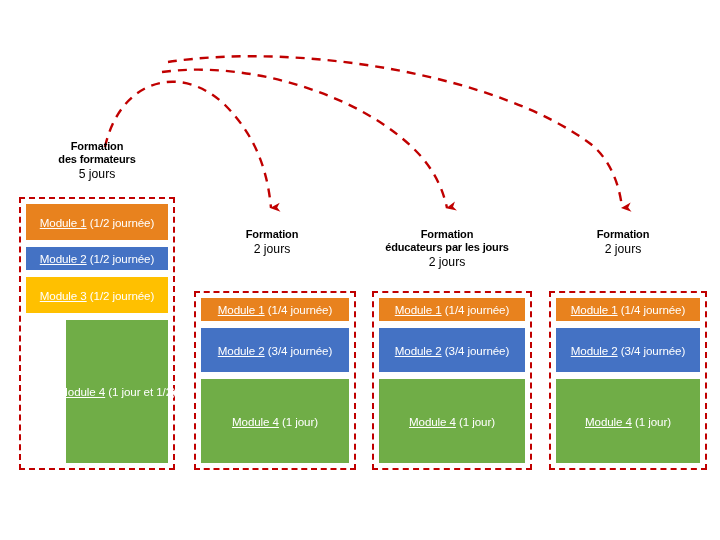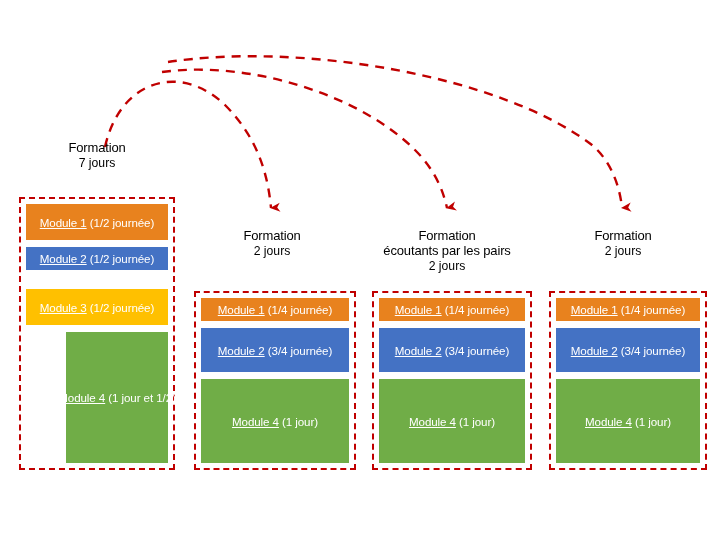--- a/index.html
+++ b/index.html
@@ -35,22 +35,22 @@
     position: absolute;
     box-sizing: border-box;
   }
 
   .col-header {
     text-align: center;
     line-height: 1.16;
     color: #000000;
   }
   .col-header .hdr-line {
-    font-size: 13px;
-    font-weight: normal;
+    font-size: 11px;
+    font-weight: bold;
     letter-spacing: -0.15px;
     display: block;
     white-space: nowrap;
   }
   .col-header .hdr-dur {
     font-size: 12.2px;
     font-weight: normal;
     display: block;
     margin-top: 1px;
   }
@@ -104,32 +104,33 @@
     <path d="M 105 147 C 120 80 180 62 225 105 C 258 138 268 175 271 208" fill="none" stroke="#C00000" stroke-width="2.4" stroke-dasharray="9,7" stroke-linecap="butt" marker-end="url(#ah)"></path>
 
     <path d="M 162 72 C 250 60 360 95 415 150 C 435 170 443 190 447 208" fill="none" stroke="#C00000" stroke-width="2.4" stroke-dasharray="9,7" stroke-linecap="butt" marker-end="url(#ah)"></path>
 
     <path d="M 168 62 C 300 42 500 75 592 145 C 612 162 620 188 622 208" fill="none" stroke="#C00000" stroke-width="2.4" stroke-dasharray="9,7" stroke-linecap="butt" marker-end="url(#ah)"></path>
   </svg>
 
   <div class="column" style="left:14px; top:140px; width:166px;">
     <div class="col-header">
       <span class="hdr-line">Formation</span>
-      <span class="hdr-dur">7 jours</span>
+      <span class="hdr-line">des formateurs</span>
+      <span class="hdr-dur">5 jours</span>
     </div>
   </div>
 
   <div class="dashed-box" style="left:19px; top:197px; width:156px; height:273px;">
     <div class="module c-orange" style="height:36px;">
       <span><span class="m-name">Module 1</span><span class="m-dur"> (1/2 journée)</span></span>
     </div>
     <div class="module c-blue" style="height:23px;">
       <span><span class="m-name">Module 2</span><span class="m-dur"> (1/2 journée)</span></span>
     </div>
-    <div class="module c-yellow" style="height:36px;margin-top:12px;">
+    <div class="module c-yellow" style="height:36px;">
       <span><span class="m-name">Module 3</span><span class="m-dur"> (1/2 journée)</span></span>
     </div>
     <div class="module c-green" style="flex:1 1 auto;margin-left:40px;">
       <span><span class="m-name">Module 4</span><span class="m-dur"> (1 jour et 1/2)</span></span>
     </div>
   </div>
 
   <div class="column" style="left:186px; top:228px; width:172px;">
     <div class="col-header">
       <span class="hdr-line">Formation</span>
@@ -145,21 +146,21 @@
       <span><span class="m-name">Module 2</span><span class="m-dur"> (3/4 journée)</span></span>
     </div>
     <div class="module c-green" style="flex:1 1 auto;">
       <span><span class="m-name">Module 4</span><span class="m-dur"> (1 jour)</span></span>
     </div>
   </div>
 
   <div class="column" style="left:361px; top:228px; width:172px;">
     <div class="col-header">
       <span class="hdr-line">Formation</span>
-      <span class="hdr-line">écoutants par les pairs</span>
+      <span class="hdr-line">éducateurs par les jours</span>
       <span class="hdr-dur">2 jours</span>
     </div>
   </div>
 
   <div class="dashed-box" style="left:372px; top:291px; width:160px; height:179px;">
     <div class="module c-orange" style="height:23px;">
       <span><span class="m-name">Module 1</span><span class="m-dur"> (1/4 journée)</span></span>
     </div>
     <div class="module c-blue" style="height:44px;">
       <span><span class="m-name">Module 2</span><span class="m-dur"> (3/4 journée)</span></span>

